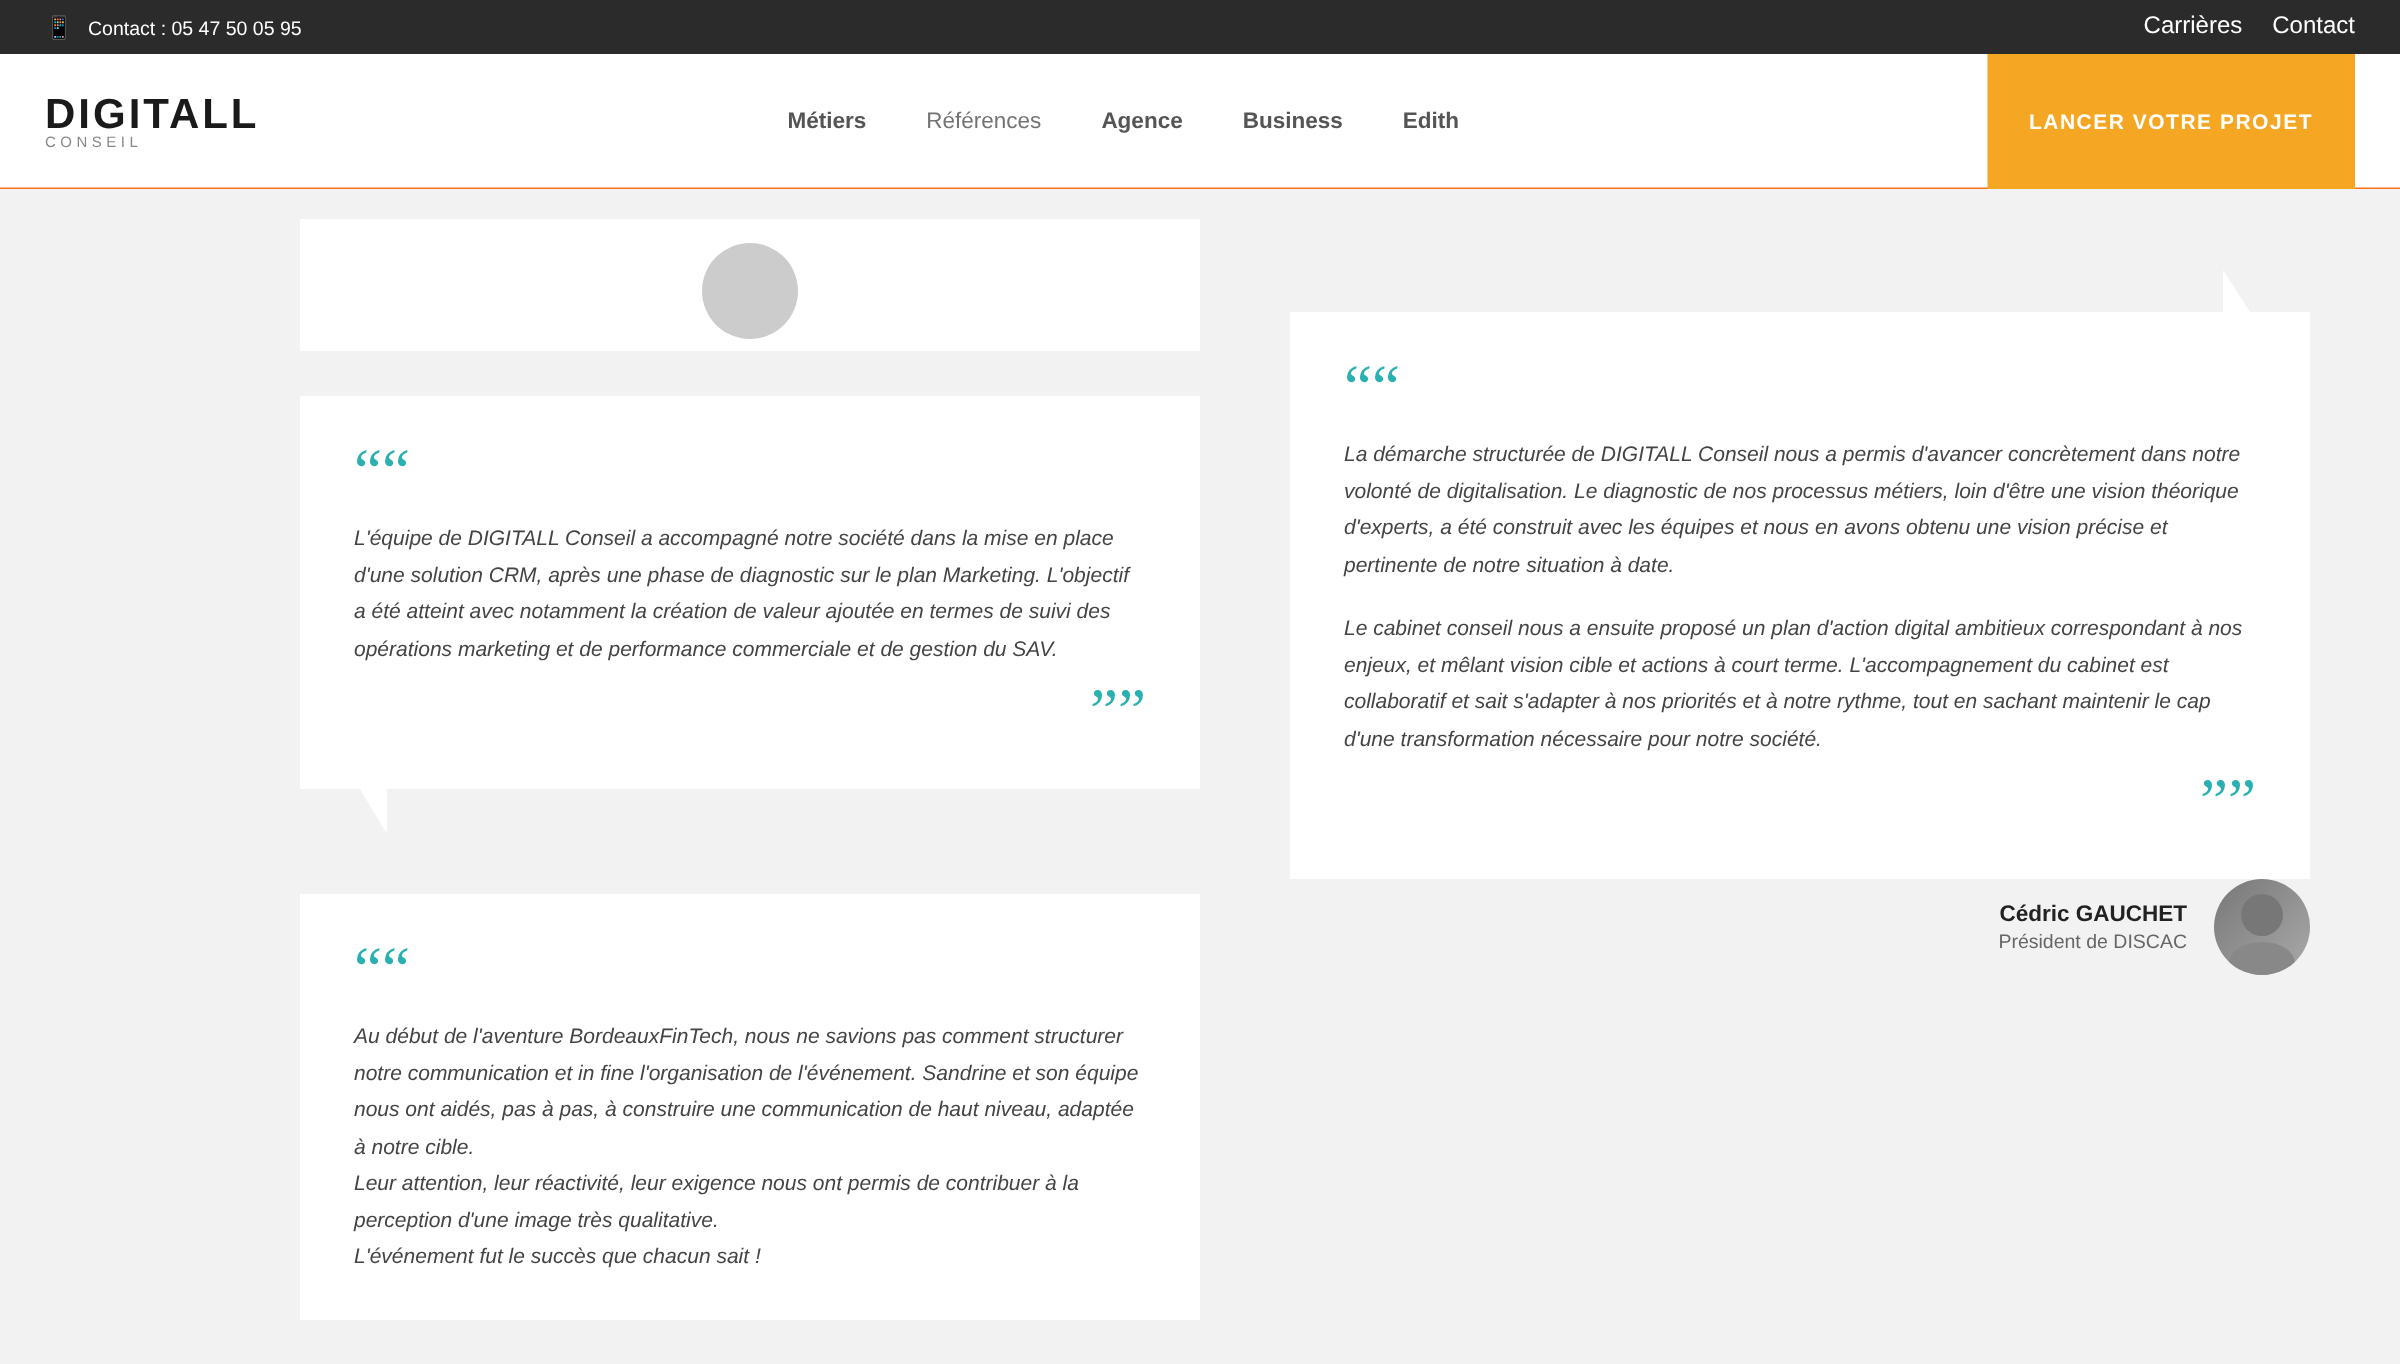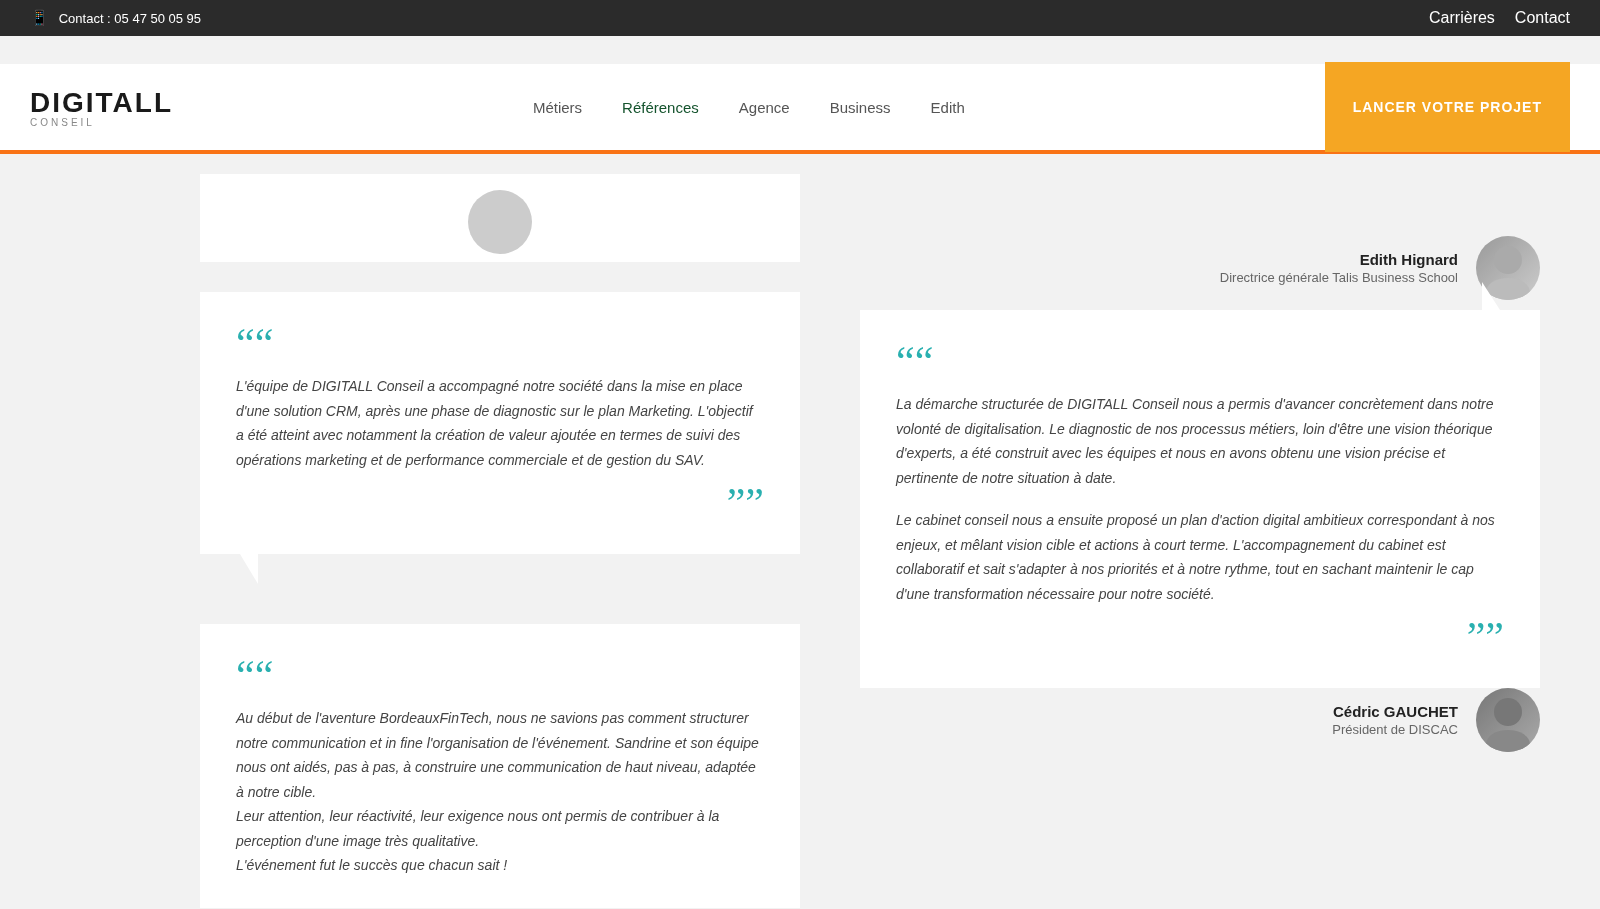--- a/index.html
+++ b/index.html
@@ -21,29 +21,28 @@
     .topbar-right a { color: #fff; text-decoration: none; font-size: 16px; }
 
     
     .header {
       background: #fff;
       display: flex;
       align-items: center;
       justify-content: space-between;
       padding: 0 30px;
       height: 90px;
-      border-bottom: 4px solid #f97316;
-      margin-top: 28px;
+      border-bottom: 1px solid #f97316;
     }
     .logo-area { display: flex; flex-direction: column; justify-content: center; }
     .logo-text { font-size: 28px; font-weight: 900; letter-spacing: 2px; color: #1a1a1a; }
     .logo-sub { font-size: 10px; letter-spacing: 3px; color: #888; text-transform: uppercase; margin-top: -2px; }
     nav { display: flex; align-items: center; gap: 40px; }
-    nav a { text-decoration: none; color: #555; font-size: 15px; font-weight: 400; }
-    nav a.active { color: #14532d; font-weight: 500; }
+    nav a { text-decoration: none; color: #555; font-size: 15px; font-weight: 700; }
+    nav a.active { color: #737373; font-weight: 500; }
     .cta-btn {
       background: #f5a623;
       color: #fff;
       font-size: 14px;
       font-weight: 700;
       letter-spacing: 1px;
       padding: 0 28px;
       height: 90px;
       border: none;
       cursor: pointer;
@@ -279,32 +278,20 @@
     </div>
 
   </div>
 
   <div class="right-col">
     <div class="right-spacer"></div>
 
     <div class="partial-card-right" style="display:flex; align-items:center; justify-content:flex-end; padding:16px 24px; background: #f2f2f2;">
     </div>
 
-    <div class="author-row-right" style="margin-bottom: 10px; width:100%;">
-      <div class="author-info-right">
-        <div class="author-name">Edith Hignard</div>
-        <div class="author-title">Directrice générale Talis Business School</div>
-      </div>
-      <div class="author-avatar avatar-edith">
-        <svg width="64" height="64" viewBox="0 0 64 64">
-            <circle cx="32" cy="24" r="14" fill="#aaa"></circle>
-            <ellipse cx="32" cy="56" rx="22" ry="14" fill="#bbb"></ellipse>
-          </svg>
-      </div>
-    </div>
 
     <div class="right-card-wrap">
       <div class="tail-right"></div>
       <div class="testimonial-card" style="width:100%;">
         <div class="quote-open">““</div>
         <p class="testimonial-text">La démarche structurée de DIGITALL Conseil nous a permis d'avancer concrètement dans notre volonté de digitalisation. Le diagnostic de nos processus métiers, loin d'être une vision théorique d'experts, a été construit avec les équipes et nous en avons obtenu une vision précise et pertinente de notre situation à date.</p>
         <br>
         <p class="testimonial-text">Le cabinet conseil nous a ensuite proposé un plan d'action digital ambitieux correspondant à nos enjeux, et mêlant vision cible et actions à court terme. L'accompagnement du cabinet est collaboratif et sait s'adapter à nos priorités et à notre rythme, tout en sachant maintenir le cap d'une transformation nécessaire pour notre société.</p>
         <div class="quote-close">””</div>
       </div>

